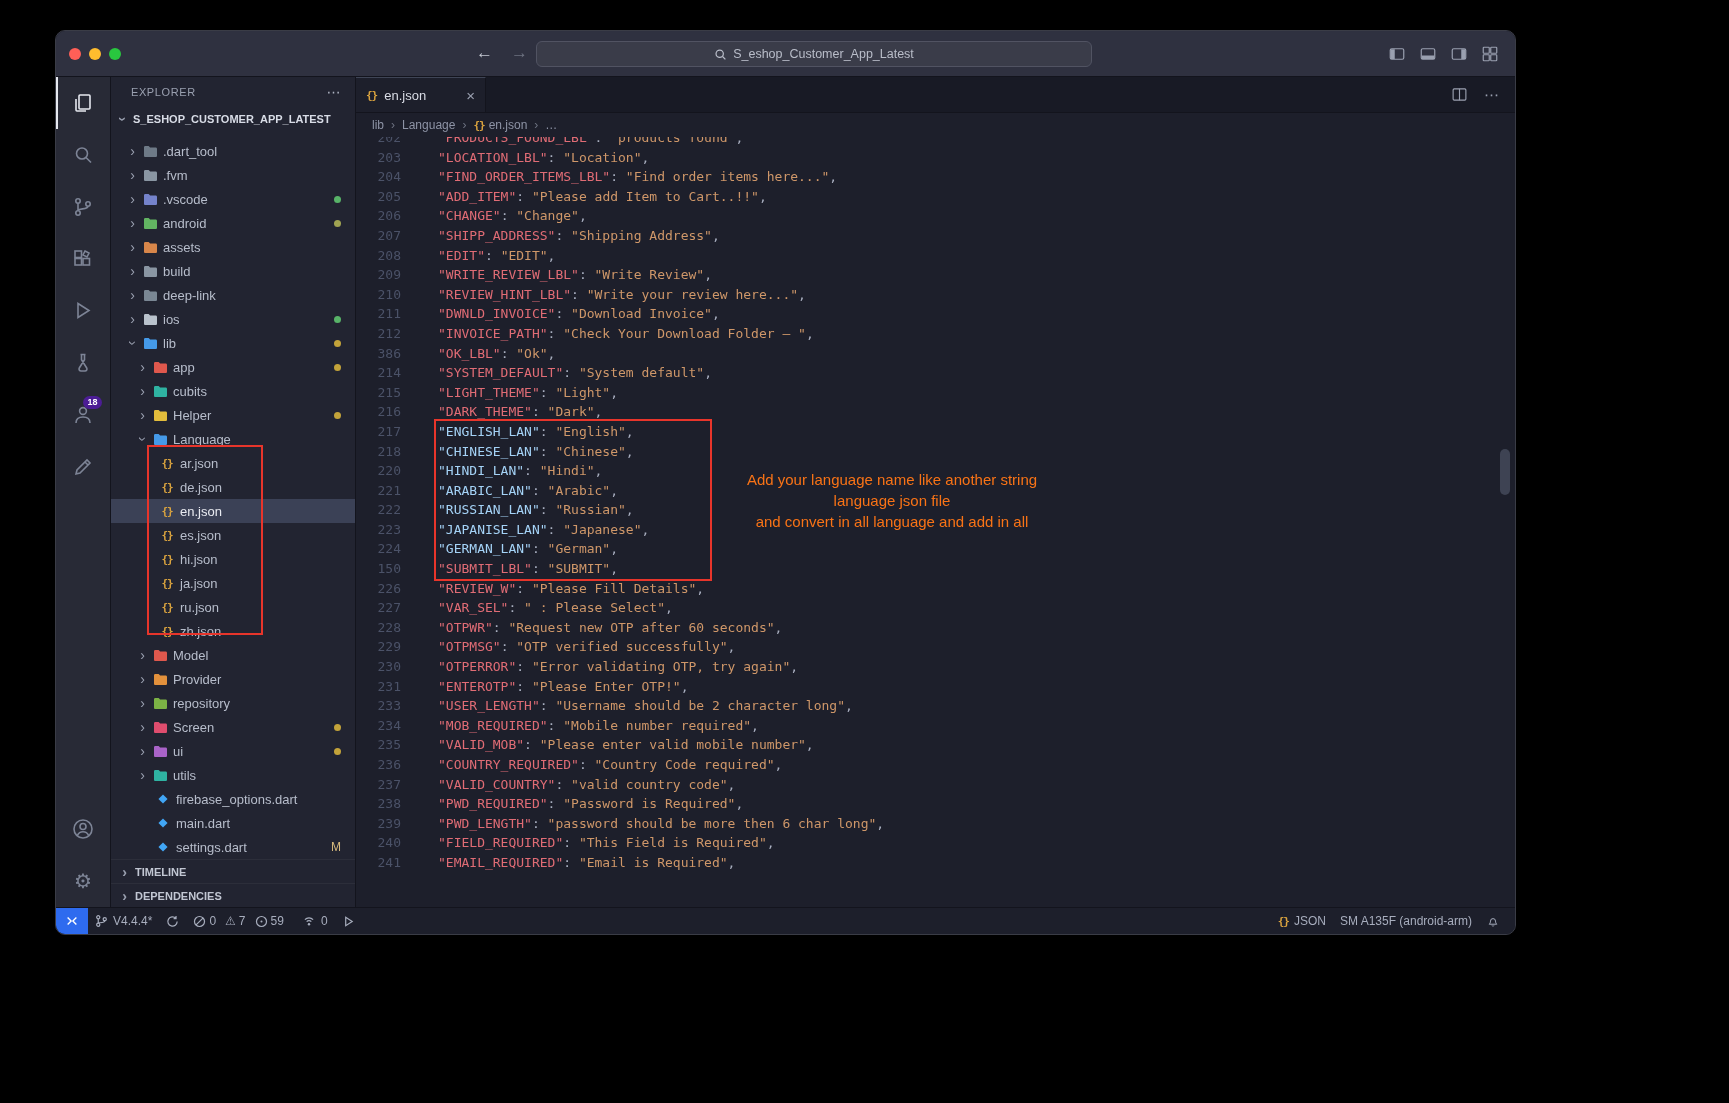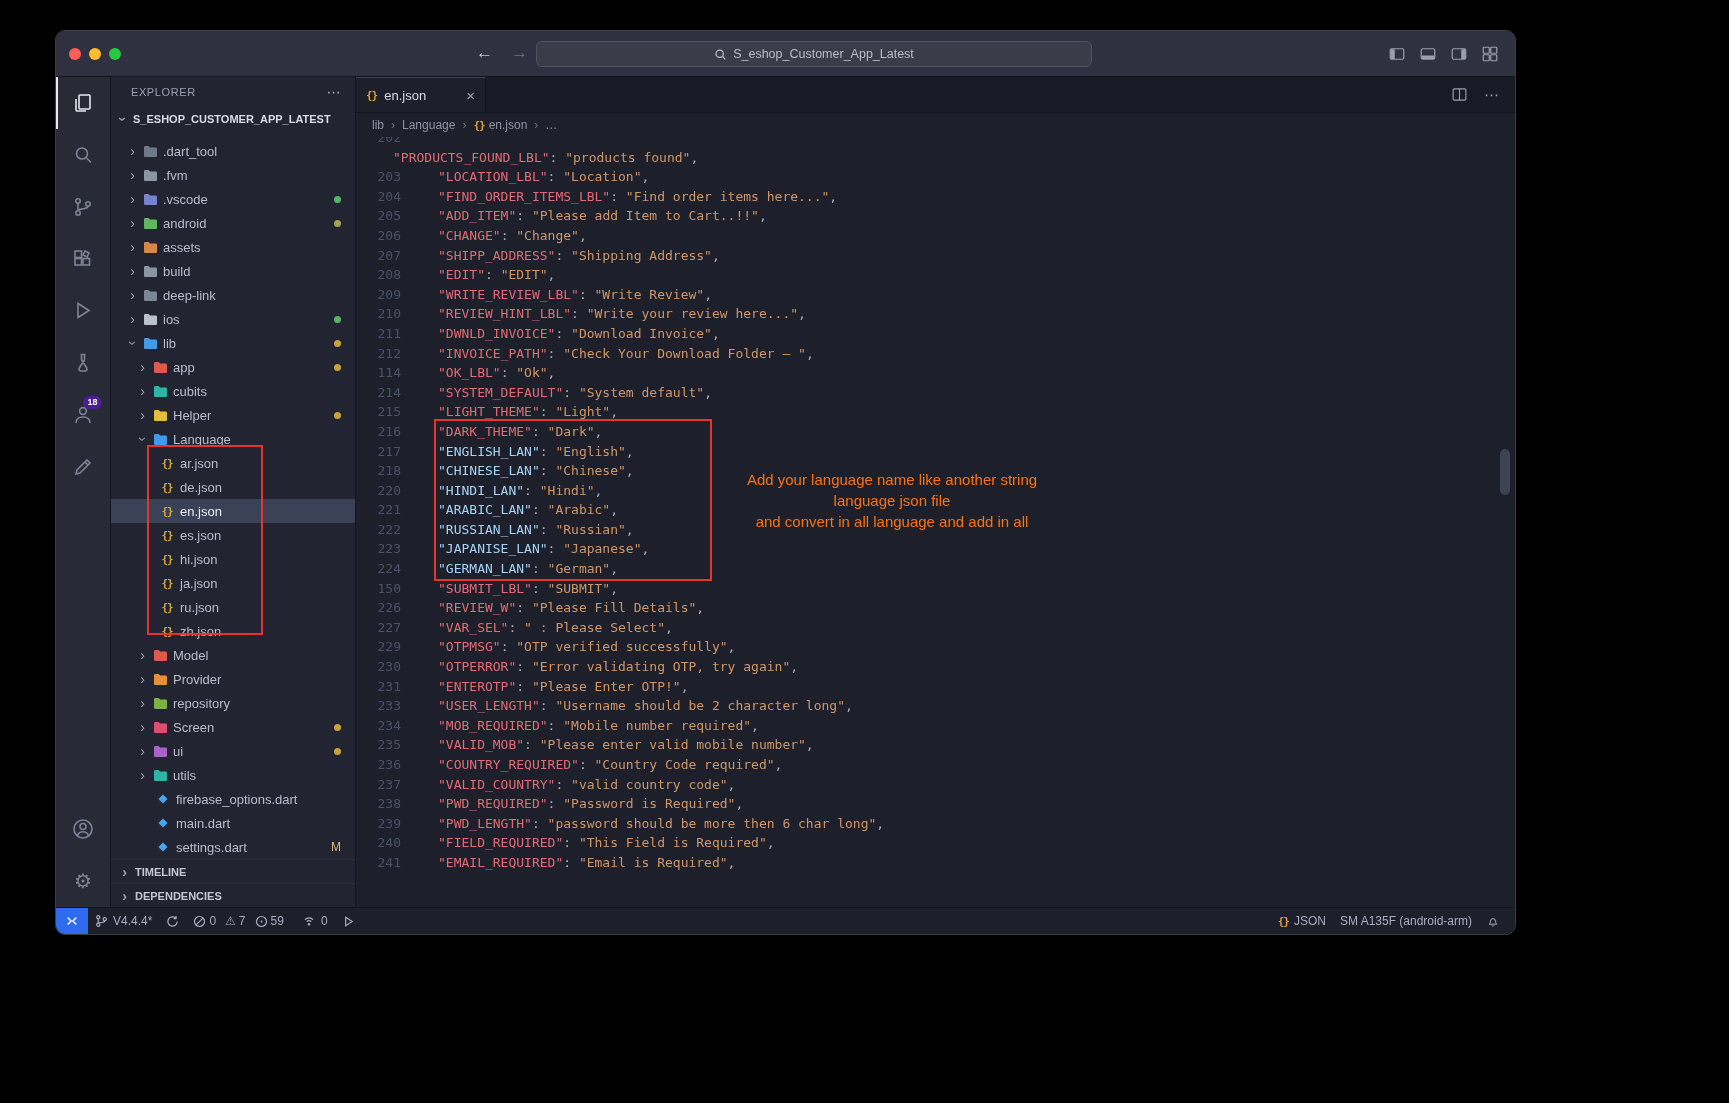--- a/index.html
+++ b/index.html
@@ -76,21 +76,21 @@
   .tab-actions { margin-left:auto; display:flex; gap:16px; align-items:center;
                  color:#9aa0b0; padding-right:16px; }
   .tab-actions .dots { font-size:15px; }
   .breadcrumb { height:24px; display:flex; align-items:center; gap:7px; padding-left:16px;
                 font-size:12px; color:#8d93a5; }
   .crumb { display:flex; align-items:center; gap:4px; cursor:pointer; }
   .crumb-sep { color:#6d7280; font-size:12px; }
   .code { position:absolute; top:60px; left:0; right:0; bottom:0; overflow:hidden;
           font-family:"DejaVu Sans Mono", monospace; font-size:13px; line-height:19.6px; }
   .code-line { display:flex; white-space:pre; }
-  .code-line.first { margin-top:-9px;flex-direction:column; }
+  .code-line.first { margin-top:-9px; }
   .ln { width:45px; text-align:right; color:#4b5268; flex:none; }
   .ct { padding-left:37px; }
   .k { color:#e06c75; } .k.hl { color:#a5d3f7; }
   .v { color:#cf9769; } .p { color:#a9afc0; }
   .red-box-code { position:absolute; left:78px; top:342px; width:278px; height:162px;
                   border:2px solid #e8352b; pointer-events:none; }
   .annotation { position:absolute; left:352px; top:392px; width:368px; text-align:center;
                 color:#f97316; font-size:15px; line-height:21px; pointer-events:none; }
   .scroll-thumb { position:absolute; right:5px; top:372px; width:10px; height:46px;
                   background:#3e4353; border-radius:5px; cursor:pointer; }
@@ -527,34 +527,35 @@
         <div class="code-line"><span class="ln">203</span><span class="ct"><span class="k">"LOCATION_LBL"</span><span class="p">: </span><span class="v">"Location"</span><span class="p">,</span></span></div>
         <div class="code-line"><span class="ln">204</span><span class="ct"><span class="k">"FIND_ORDER_ITEMS_LBL"</span><span class="p">: </span><span class="v">"Find order items here..."</span><span class="p">,</span></span></div>
         <div class="code-line"><span class="ln">205</span><span class="ct"><span class="k">"ADD_ITEM"</span><span class="p">: </span><span class="v">"Please add Item to Cart..!!"</span><span class="p">,</span></span></div>
         <div class="code-line"><span class="ln">206</span><span class="ct"><span class="k">"CHANGE"</span><span class="p">: </span><span class="v">"Change"</span><span class="p">,</span></span></div>
         <div class="code-line"><span class="ln">207</span><span class="ct"><span class="k">"SHIPP_ADDRESS"</span><span class="p">: </span><span class="v">"Shipping Address"</span><span class="p">,</span></span></div>
         <div class="code-line"><span class="ln">208</span><span class="ct"><span class="k">"EDIT"</span><span class="p">: </span><span class="v">"EDIT"</span><span class="p">,</span></span></div>
         <div class="code-line"><span class="ln">209</span><span class="ct"><span class="k">"WRITE_REVIEW_LBL"</span><span class="p">: </span><span class="v">"Write Review"</span><span class="p">,</span></span></div>
         <div class="code-line"><span class="ln">210</span><span class="ct"><span class="k">"REVIEW_HINT_LBL"</span><span class="p">: </span><span class="v">"Write your review here..."</span><span class="p">,</span></span></div>
         <div class="code-line"><span class="ln">211</span><span class="ct"><span class="k">"DWNLD_INVOICE"</span><span class="p">: </span><span class="v">"Download Invoice"</span><span class="p">,</span></span></div>
         <div class="code-line"><span class="ln">212</span><span class="ct"><span class="k">"INVOICE_PATH"</span><span class="p">: </span><span class="v">"Check Your Download Folder – "</span><span class="p">,</span></span></div>
-        <div class="code-line"><span class="ln">114</span><span class="ct"><span class="k">"OK_LBL"</span><span class="p">: </span><span class="v">"Ok"</span><span class="p">,</span></span></div>
+        <div class="code-line"><span class="ln">386</span><span class="ct"><span class="k">"OK_LBL"</span><span class="p">: </span><span class="v">"Ok"</span><span class="p">,</span></span></div>
         <div class="code-line"><span class="ln">214</span><span class="ct"><span class="k">"SYSTEM_DEFAULT"</span><span class="p">: </span><span class="v">"System default"</span><span class="p">,</span></span></div>
         <div class="code-line"><span class="ln">215</span><span class="ct"><span class="k">"LIGHT_THEME"</span><span class="p">: </span><span class="v">"Light"</span><span class="p">,</span></span></div>
         <div class="code-line"><span class="ln">216</span><span class="ct"><span class="k">"DARK_THEME"</span><span class="p">: </span><span class="v">"Dark"</span><span class="p">,</span></span></div>
         <div class="code-line"><span class="ln">217</span><span class="ct"><span class="k hl">"ENGLISH_LAN"</span><span class="p">: </span><span class="v">"English"</span><span class="p">,</span></span></div>
         <div class="code-line"><span class="ln">218</span><span class="ct"><span class="k hl">"CHINESE_LAN"</span><span class="p">: </span><span class="v">"Chinese"</span><span class="p">,</span></span></div>
         <div class="code-line"><span class="ln">220</span><span class="ct"><span class="k hl">"HINDI_LAN"</span><span class="p">: </span><span class="v">"Hindi"</span><span class="p">,</span></span></div>
         <div class="code-line"><span class="ln">221</span><span class="ct"><span class="k hl">"ARABIC_LAN"</span><span class="p">: </span><span class="v">"Arabic"</span><span class="p">,</span></span></div>
         <div class="code-line"><span class="ln">222</span><span class="ct"><span class="k hl">"RUSSIAN_LAN"</span><span class="p">: </span><span class="v">"Russian"</span><span class="p">,</span></span></div>
         <div class="code-line"><span class="ln">223</span><span class="ct"><span class="k hl">"JAPANISE_LAN"</span><span class="p">: </span><span class="v">"Japanese"</span><span class="p">,</span></span></div>
         <div class="code-line"><span class="ln">224</span><span class="ct"><span class="k hl">"GERMAN_LAN"</span><span class="p">: </span><span class="v">"German"</span><span class="p">,</span></span></div>
         <div class="code-line"><span class="ln">150</span><span class="ct"><span class="k">"SUBMIT_LBL"</span><span class="p">: </span><span class="v">"SUBMIT"</span><span class="p">,</span></span></div>
         <div class="code-line"><span class="ln">226</span><span class="ct"><span class="k">"REVIEW_W"</span><span class="p">: </span><span class="v">"Please Fill Details"</span><span class="p">,</span></span></div>
         <div class="code-line"><span class="ln">227</span><span class="ct"><span class="k">"VAR_SEL"</span><span class="p">: </span><span class="v">" : Please Select"</span><span class="p">,</span></span></div>
+        <div class="code-line"><span class="ln">228</span><span class="ct"><span class="k">"OTPWR"</span><span class="p">: </span><span class="v">"Request new OTP after 60 seconds"</span><span class="p">,</span></span></div>
         <div class="code-line"><span class="ln">229</span><span class="ct"><span class="k">"OTPMSG"</span><span class="p">: </span><span class="v">"OTP verified successfully"</span><span class="p">,</span></span></div>
         <div class="code-line"><span class="ln">230</span><span class="ct"><span class="k">"OTPERROR"</span><span class="p">: </span><span class="v">"Error validating OTP, try again"</span><span class="p">,</span></span></div>
         <div class="code-line"><span class="ln">231</span><span class="ct"><span class="k">"ENTEROTP"</span><span class="p">: </span><span class="v">"Please Enter OTP!"</span><span class="p">,</span></span></div>
         <div class="code-line"><span class="ln">233</span><span class="ct"><span class="k">"USER_LENGTH"</span><span class="p">: </span><span class="v">"Username should be 2 character long"</span><span class="p">,</span></span></div>
         <div class="code-line"><span class="ln">234</span><span class="ct"><span class="k">"MOB_REQUIRED"</span><span class="p">: </span><span class="v">"Mobile number required"</span><span class="p">,</span></span></div>
         <div class="code-line"><span class="ln">235</span><span class="ct"><span class="k">"VALID_MOB"</span><span class="p">: </span><span class="v">"Please enter valid mobile number"</span><span class="p">,</span></span></div>
         <div class="code-line"><span class="ln">236</span><span class="ct"><span class="k">"COUNTRY_REQUIRED"</span><span class="p">: </span><span class="v">"Country Code required"</span><span class="p">,</span></span></div>
         <div class="code-line"><span class="ln">237</span><span class="ct"><span class="k">"VALID_COUNTRY"</span><span class="p">: </span><span class="v">"valid country code"</span><span class="p">,</span></span></div>
         <div class="code-line"><span class="ln">238</span><span class="ct"><span class="k">"PWD_REQUIRED"</span><span class="p">: </span><span class="v">"Password is Required"</span><span class="p">,</span></span></div>
         <div class="code-line"><span class="ln">239</span><span class="ct"><span class="k">"PWD_LENGTH"</span><span class="p">: </span><span class="v">"password should be more then 6 char long"</span><span class="p">,</span></span></div>

